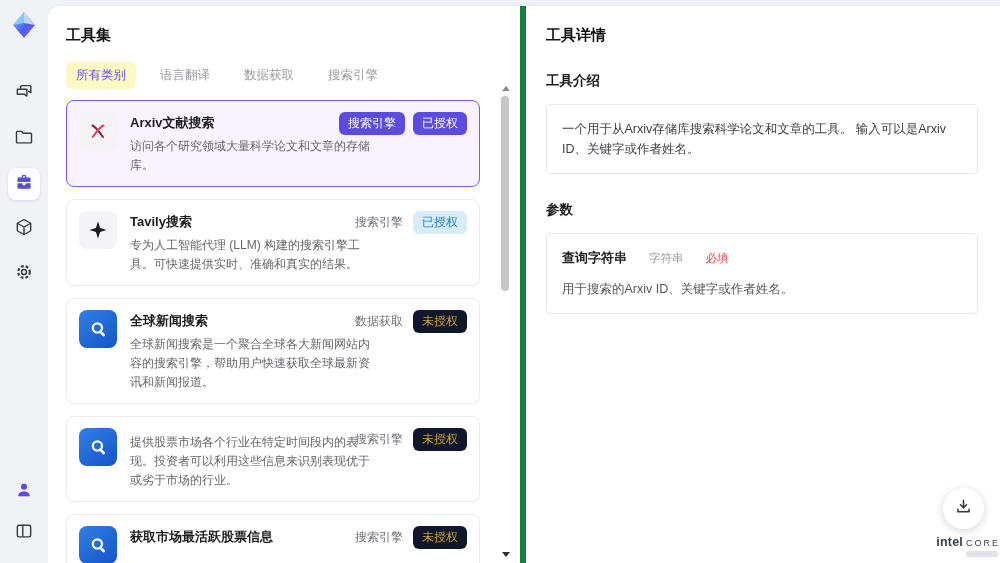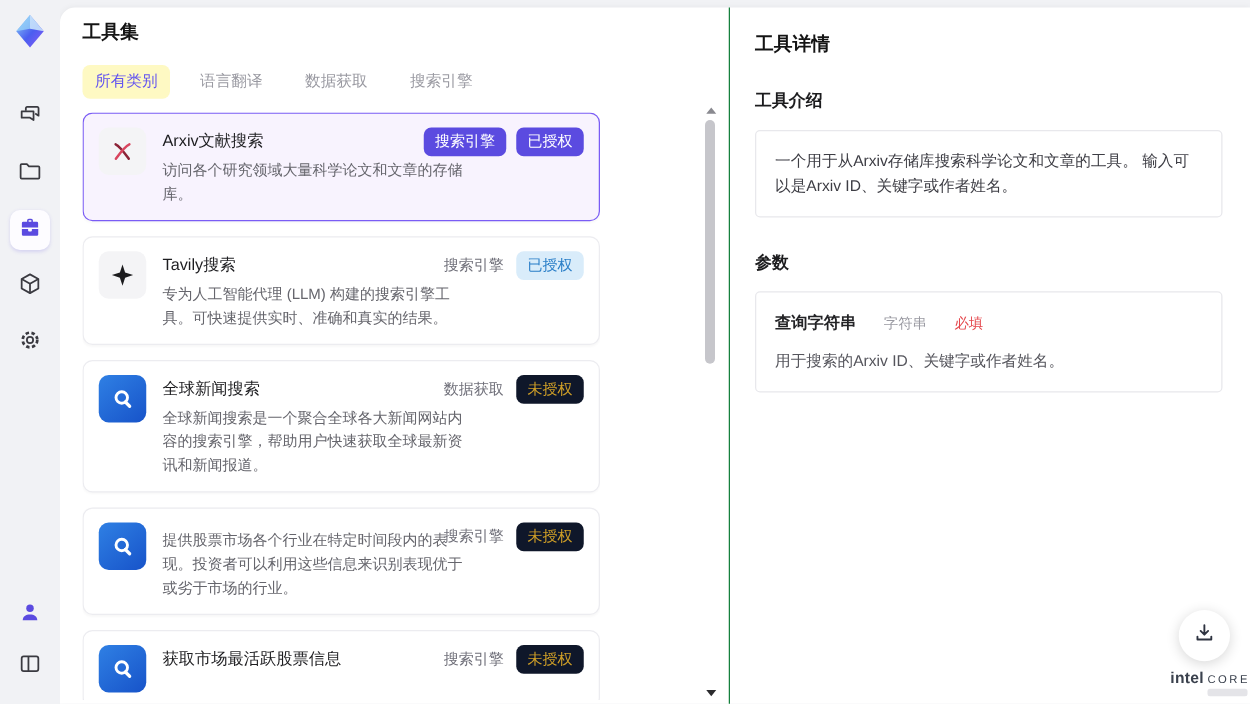--- a/index.html
+++ b/index.html
@@ -13,39 +13,39 @@
   .nav { margin-top:38px; display:flex; flex-direction:column; gap:13px; align-items:center; }
   .nav-item { width:32px; height:32px; display:flex; align-items:center; justify-content:center;
     border-radius:8px; cursor:pointer; }
   .nav-item svg { width:20px; height:20px; }
   .nav-item.active { background:#fdfcff; box-shadow:0 1px 3px rgba(90,70,220,.18); }
   .sidebar-bottom { margin-top:auto; display:flex; flex-direction:column; gap:9px; align-items:center; }
 
   
   .content { position:absolute; left:48px; top:6px; right:0; bottom:0; background:#fff;
     border-top-left-radius:12px; box-shadow:0 0 5px rgba(0,0,0,.05); display:flex; }
-  .list-panel { width:536px; padding:6px 0 0 18px; position:relative; border-right:1px solid #15803d; }
+  .list-panel { width:478px; padding:16px 0 0 18px; position:relative; border-right:6px solid #15803d; }
   .detail-panel { flex:1; padding:16px 22px 0 20px; }
 
   .list-title { font-size:15px; font-weight:bold; color:#141414; margin-top:4px; }
   .tabs { display:flex; align-items:center; gap:14px; margin-top:17px; font-size:12.5px; }
   .tab { color:#9a9aa2; cursor:pointer; padding:5px 10px; border-radius:6px; white-space:nowrap; }
   .tab.active { background:#fef9c3; color:#6355f0; }
 
   .tool-list { margin-top:11px; width:414px; display:flex; flex-direction:column; gap:12px;
     height:470px; overflow:hidden; }
   .tool-card { position:relative; display:flex; gap:13px; padding:11px 12px; border:1px solid #ececf0;
     border-radius:8px; background:#fff; box-shadow:0 1px 2px rgba(0,0,0,.03); cursor:pointer; flex-shrink:0; }
   .tool-card.selected { background:#f8f3fe; border:1.5px solid #7a5cf5; }
   .tool-icon { width:38px; height:38px; border-radius:8px; flex-shrink:0; display:flex;
     align-items:center; justify-content:center; background:#f4f4f6; }
   .tool-icon.qnews { background:linear-gradient(140deg,#2f80e4,#1753c9); }
   .tool-icon svg { width:24px; height:24px; }
   .tool-body { width:242px; }
-  .tool-name { font-size:13px; font-weight:normal; color:#1d1d20; margin-top:2px; }
+  .tool-name { font-size:13px; font-weight:bold; color:#1d1d20; margin-top:2px; }
   .tool-desc { font-size:12px; color:#66666d; line-height:1.58; margin-top:5px; }
   .badges { position:absolute; top:11px; right:12px; display:flex; gap:8px; align-items:center; }
   .badge { font-size:12px; padding:3px 9px; border-radius:6px; white-space:nowrap; }
   .badge.solid  { background:#5b4be0; color:#fff; }
   .badge.plain  { color:#70707a; padding:3px 2px; }
   .badge.blue   { background:#d9ecfa; color:#2b7fc8; }
   .badge.orange { background:#0f172a; color:#cf9f27; }
 
   
   .scrollbar { position:absolute; top:80px; bottom:4px; right:10px; width:9px; }

